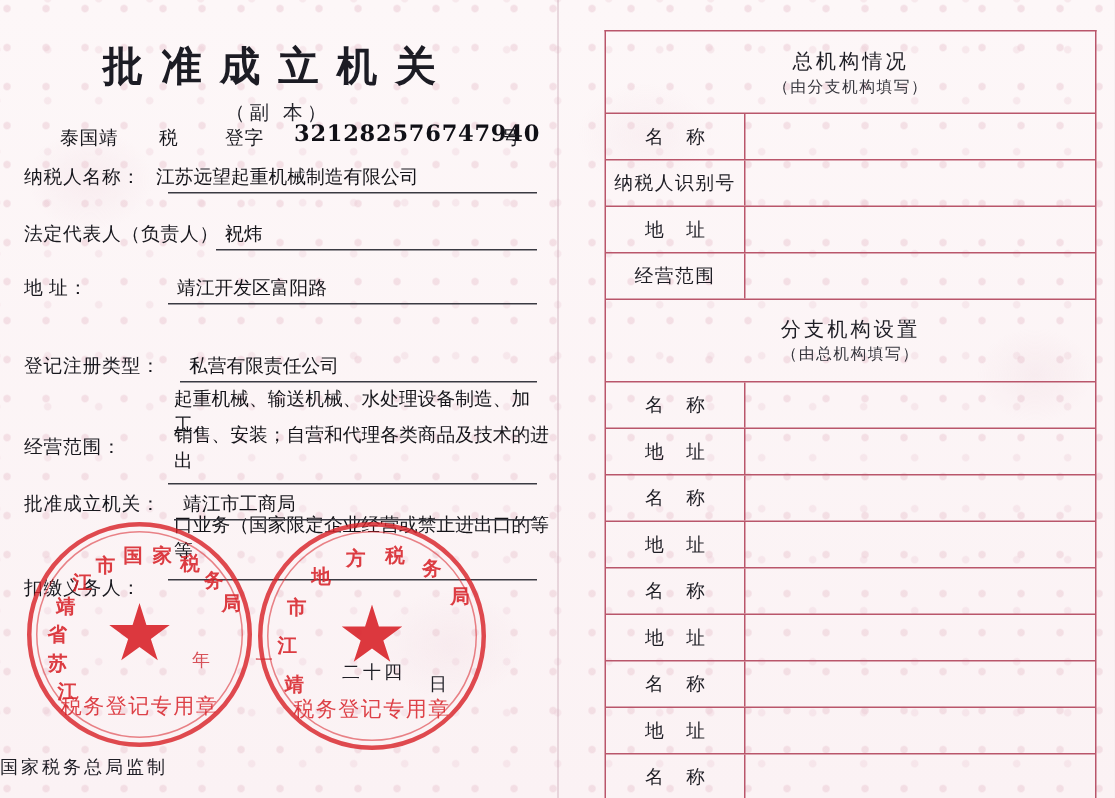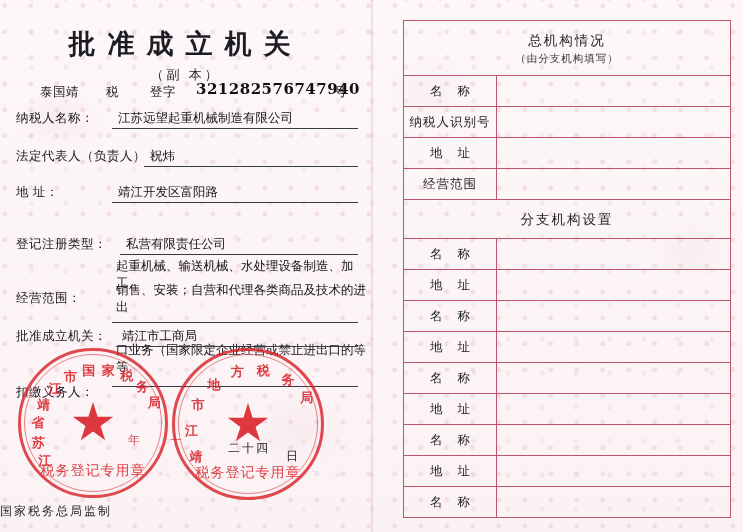--- a/index.html
+++ b/index.html
@@ -91,21 +91,21 @@
     <div class="title">批准成立机关</div>
     <div class="subtitle">（副  本）</div>
 
     <div class="lbl" style="left:22px;top:84px;margin-left:18px;">泰国靖</div>
     <div class="lbl" style="left:106px;top:84px;">税</div>
     <div class="lbl" style="left:150px;top:84px;">登字</div>
     <div class="bignum" style="left:196px;top:80px;">321282576747940</div>
     <div class="lbl" style="left:334px;top:84px;">号</div>
 
     <div class="lbl" style="left:16px;top:110px;">纳税人名称：</div>
-    <div class="val" style="left:118px;top:110px;">江苏远望起重机械制造有限公司</div>
+    <div class="val" style="left:104px;top:110px;">江苏远望起重机械制造有限公司</div>
     <div class="uline" style="left:112px;top:128px;width:246px;"></div>
 
     <div class="lbl" style="left:16px;top:148px;">法定代表人（负责人）：</div>
     <div class="val" style="left:150px;top:148px;">祝炜</div>
     <div class="uline" style="left:144px;top:166px;width:214px;"></div>
 
     <div class="lbl" style="left:16px;top:184px;">地      址：</div>
     <div class="val" style="left:118px;top:184px;">靖江开发区富阳路</div>
     <div class="uline" style="left:112px;top:202px;width:246px;"></div>
 
@@ -194,20 +194,21 @@
         <div class="tc-r"></div>
       </div>
       <div class="tr">
         <div class="tc-l tight">经营范围</div>
         <div class="tc-r"></div>
       </div>
 
       <div class="tr">
         <div class="tc-head">
           <span>分支机构设置</span>
+          <small>（由总机构填写）</small>
         </div>
       </div>
 
       <div class="tr">
         <div class="tc-l">名    称</div>
         <div class="tc-r"></div>
       </div>
       <div class="tr">
         <div class="tc-l">地    址</div>
         <div class="tc-r"></div>

